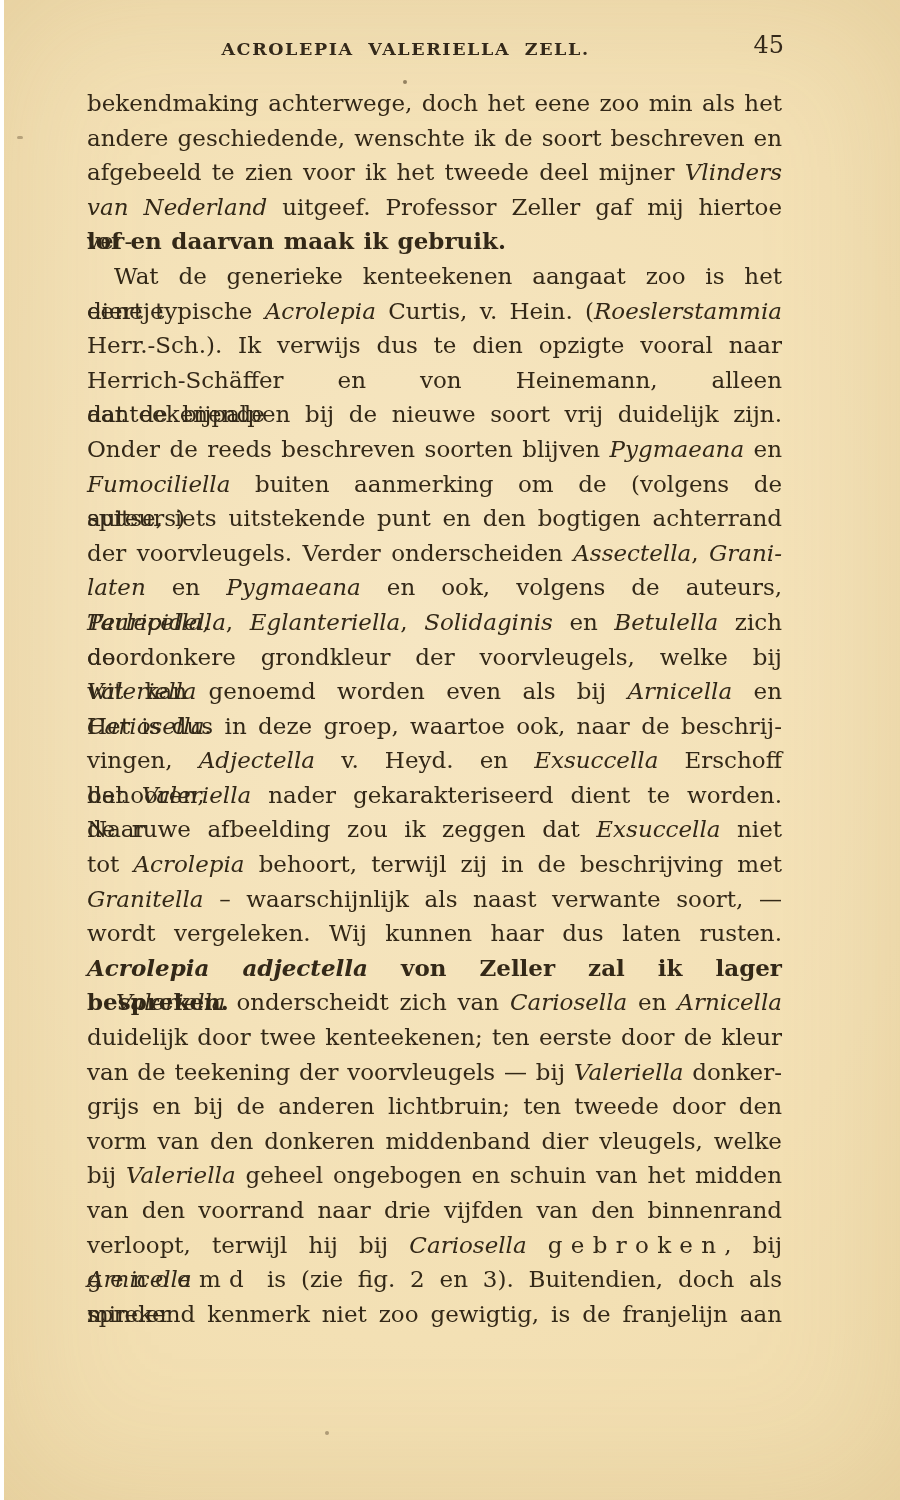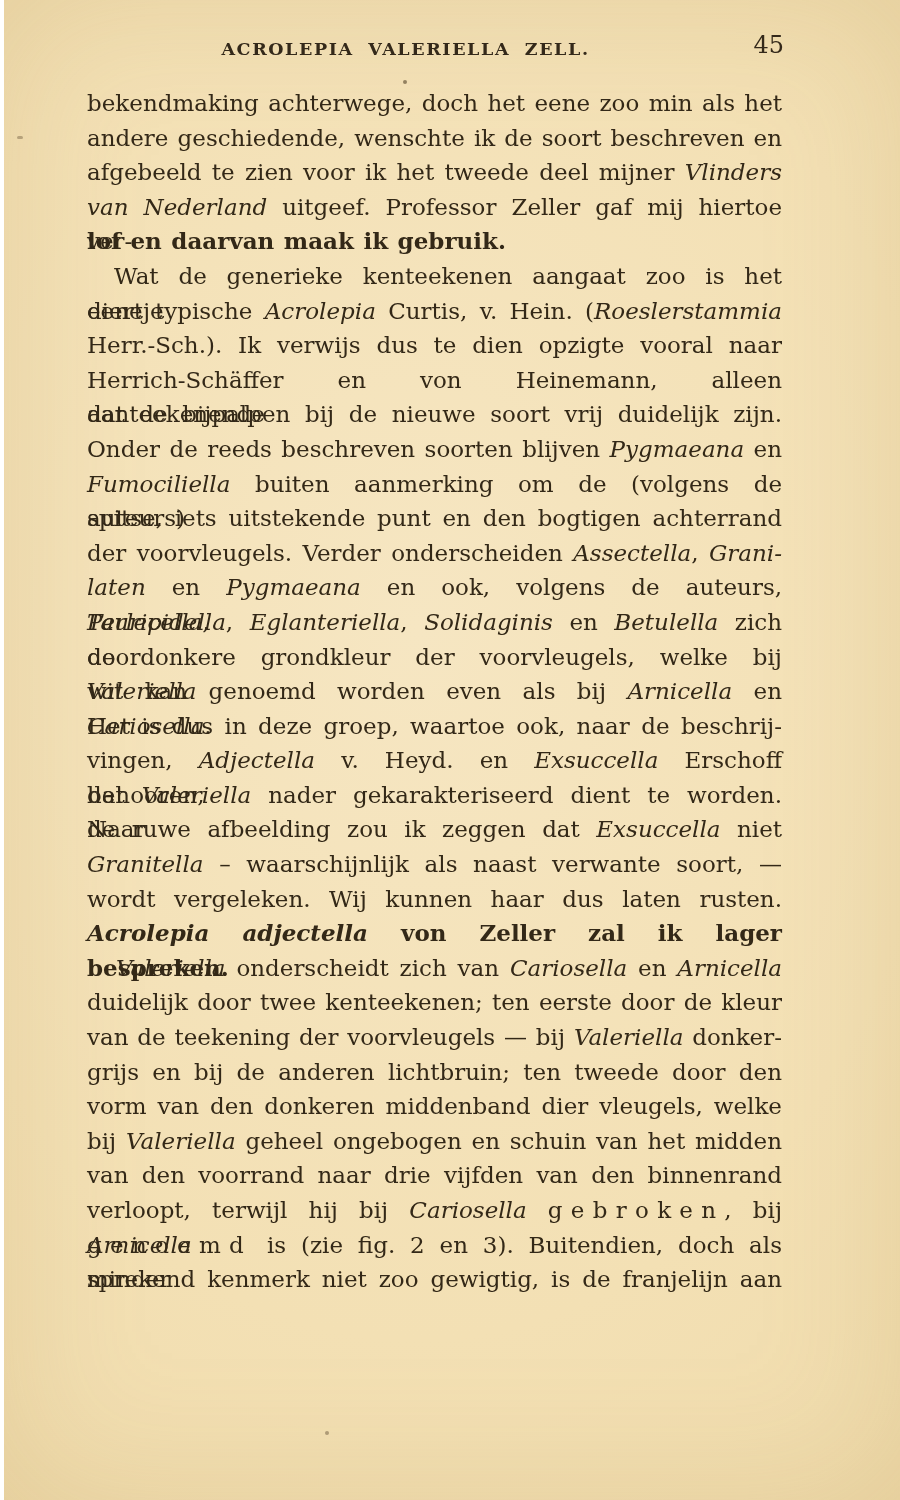--- a/index.html
+++ b/index.html
@@ -102,20 +102,21 @@
       <div class="line"><span class="">spitse, iets uitstekende punt en den bogtigen achterrand</span></div>
       <div class="line"><span class="">der voorvleugels. Verder onderscheiden </span><span class="it">Assectella</span><span class="">, </span><span class="it">Grani-</span></div>
       <div class="line"><span class="it">laten</span><span class=""> en </span><span class="it">Pygmaeana</span><span class=""> en ook, volgens de auteurs, </span><span class="it">Tauricella</span><span class="">,</span></div>
       <div class="line"><span class="it">Perlepidella</span><span class="">, </span><span class="it">Eglanteriella</span><span class="">, </span><span class="it">Solidaginis</span><span class=""> en </span><span class="it">Betulella</span><span class=""> zich door</span></div>
       <div class="line"><span class="">de donkere grondkleur der voorvleugels, welke bij </span><span class="it">Valeriella</span></div>
       <div class="line"><span class="">wit kan genoemd worden even als bij </span><span class="it">Arnicella</span><span class=""> en </span><span class="it">Cariosella</span><span class="">.</span></div>
       <div class="line"><span class="">Het is dus in deze groep, waartoe ook, naar de beschrij-</span></div>
       <div class="line"><span class="">vingen, </span><span class="it">Adjectella</span><span class=""> v. Heyd. en </span><span class="it">Exsuccella</span><span class=""> Erschoff behooren,</span></div>
       <div class="line"><span class="">dat </span><span class="it">Valeriella</span><span class=""> nader gekarakteriseerd dient te worden. Naar</span></div>
       <div class="line"><span class="">de ruwe afbeelding zou ik zeggen dat </span><span class="it">Exsuccella</span><span class=""> niet</span></div>
+      <div class="line"><span class="">tot </span><span class="it">Acrolepia</span><span class=""> behoort, terwijl zij in de beschrijving met</span></div>
       <div class="line"><span class="it">Granitella</span><span class=""> – waarschijnlijk als naast verwante soort, —</span></div>
       <div class="line"><span class="">wordt vergeleken. Wij kunnen haar dus laten rusten.</span></div>
       <div class="line nojust"><span class="it">Acrolepia adjectella</span><span class=""> von Zeller zal ik lager bespreken.</span></div>
       <div class="line" style="text-indent: 29px;"><span class="it">Valeriella</span><span class=""> onderscheidt zich van </span><span class="it">Cariosella</span><span class=""> en </span><span class="it">Arnicella</span></div>
       <div class="line"><span class="">duidelijk door twee kenteekenen; ten eerste door de kleur</span></div>
       <div class="line"><span class="">van de teekening der voorvleugels — bij </span><span class="it">Valeriella</span><span class=""> donker-</span></div>
       <div class="line"><span class="">grijs en bij de anderen lichtbruin; ten tweede door den</span></div>
       <div class="line"><span class="">vorm van den donkeren middenband dier vleugels, welke</span></div>
       <div class="line"><span class="">bij </span><span class="it">Valeriella</span><span class=""> geheel ongebogen en schuin van het midden</span></div>
       <div class="line"><span class="">van den voorrand naar drie vijfden van den binnenrand</span></div>

